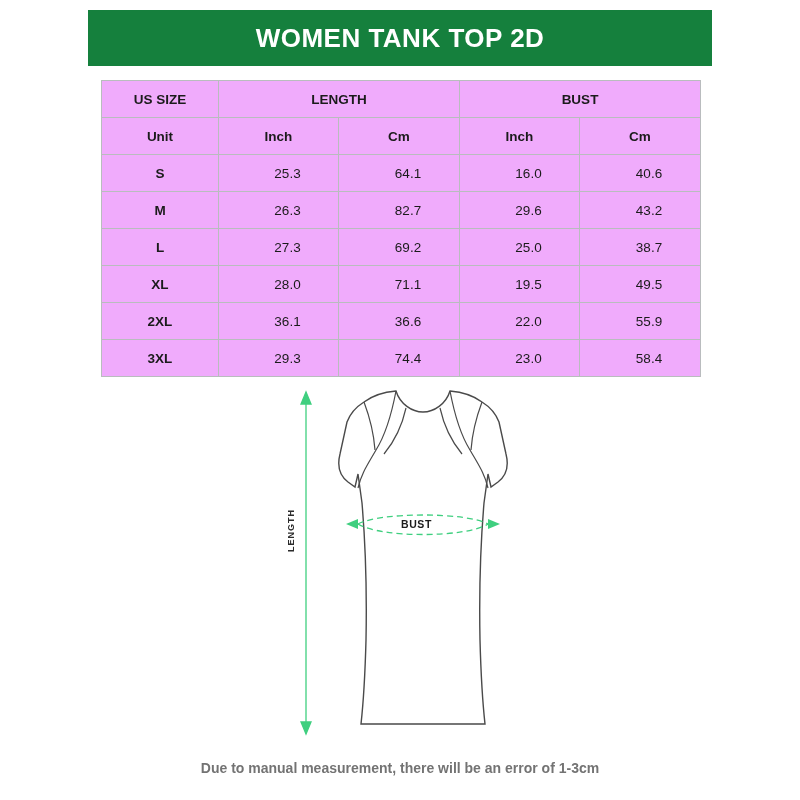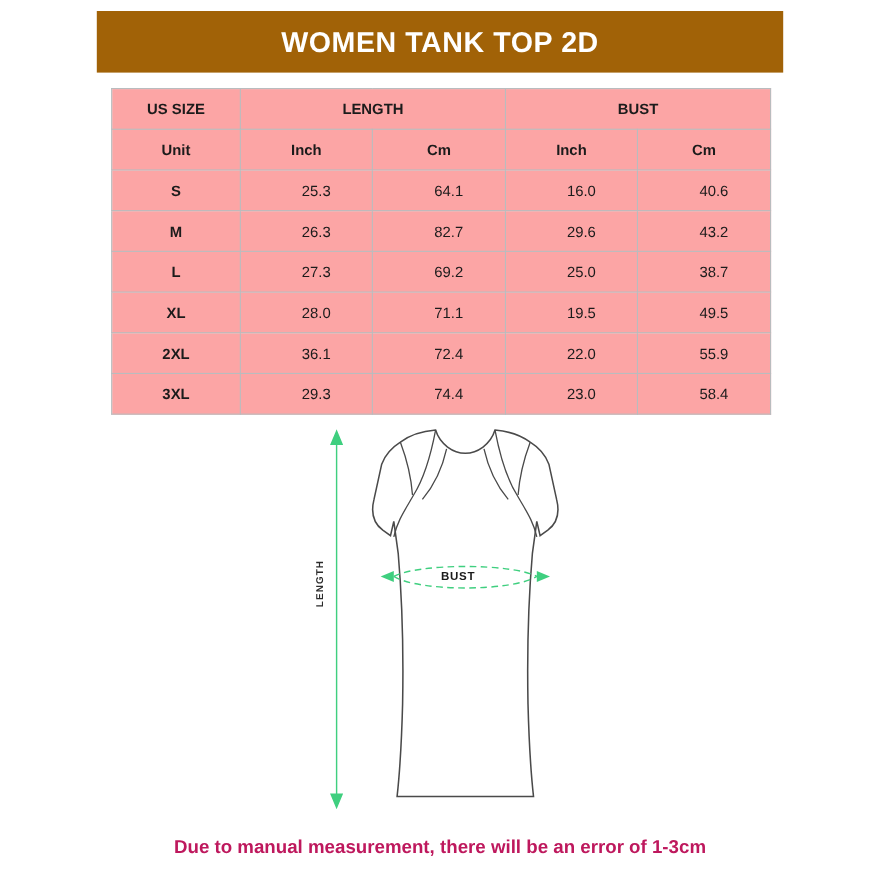--- a/index.html
+++ b/index.html
@@ -14,21 +14,21 @@
     width: 800px; height: 800px;
     background: #ffffff;
     overflow: hidden;
   }
 
   
   .header {
     position: absolute;
     left: 88px; top: 10px;
     width: 624px; height: 56px;
-    background: #a16207;
+    background: #15803d;
     display: flex;
     align-items: center;
     justify-content: center;
   }
   .header-title {
     color: #ffffff;
     font-size: 26px;
     font-weight: bold;
     letter-spacing: 0.5px;
     white-space: nowrap;
@@ -46,21 +46,21 @@
     table-layout: fixed;
   }
   table.size-table th,
   table.size-table td {
     border: 1px solid #b9bcbe;
     height: 37px;
     text-align: center;
     vertical-align: middle;
     font-size: 13.5px;
     color: #1b1b1b;
-    background: #fca5a5;
+    background: #f0abfc;
   }
   table.size-table th {
     font-weight: bold;
   }
   table.size-table td.rowhead {
     font-weight: bold;
   }
   table.size-table td.val {
     font-weight: normal;
     padding-left: 19px;
@@ -99,22 +99,22 @@
     color: #1b1b1b;
     white-space: nowrap;
   }
 
   
   .footer-note {
     position: absolute;
     left: 0; top: 760px;
     width: 800px;
     text-align: center;
-    color: #be185d;
-    font-size: 17px;
+    color: #737373;
+    font-size: 14px;
     font-weight: bold;
   }
 </style>
 </head>
 <body>
 
 <div class="page">
 
   <div class="header">
     <div class="header-title">WOMEN TANK TOP 2D</div>
@@ -169,21 +169,21 @@
         <tr>
           <td class="rowhead">XL</td>
           <td class="val">28.0</td>
           <td class="val">71.1</td>
           <td class="val">19.5</td>
           <td class="val">49.5</td>
         </tr>
         <tr>
           <td class="rowhead">2XL</td>
           <td class="val">36.1</td>
-          <td class="val">72.4</td>
+          <td class="val">36.6</td>
           <td class="val">22.0</td>
           <td class="val">55.9</td>
         </tr>
         <tr>
           <td class="rowhead">3XL</td>
           <td class="val">29.3</td>
           <td class="val">74.4</td>
           <td class="val">23.0</td>
           <td class="val">58.4</td>
         </tr>

